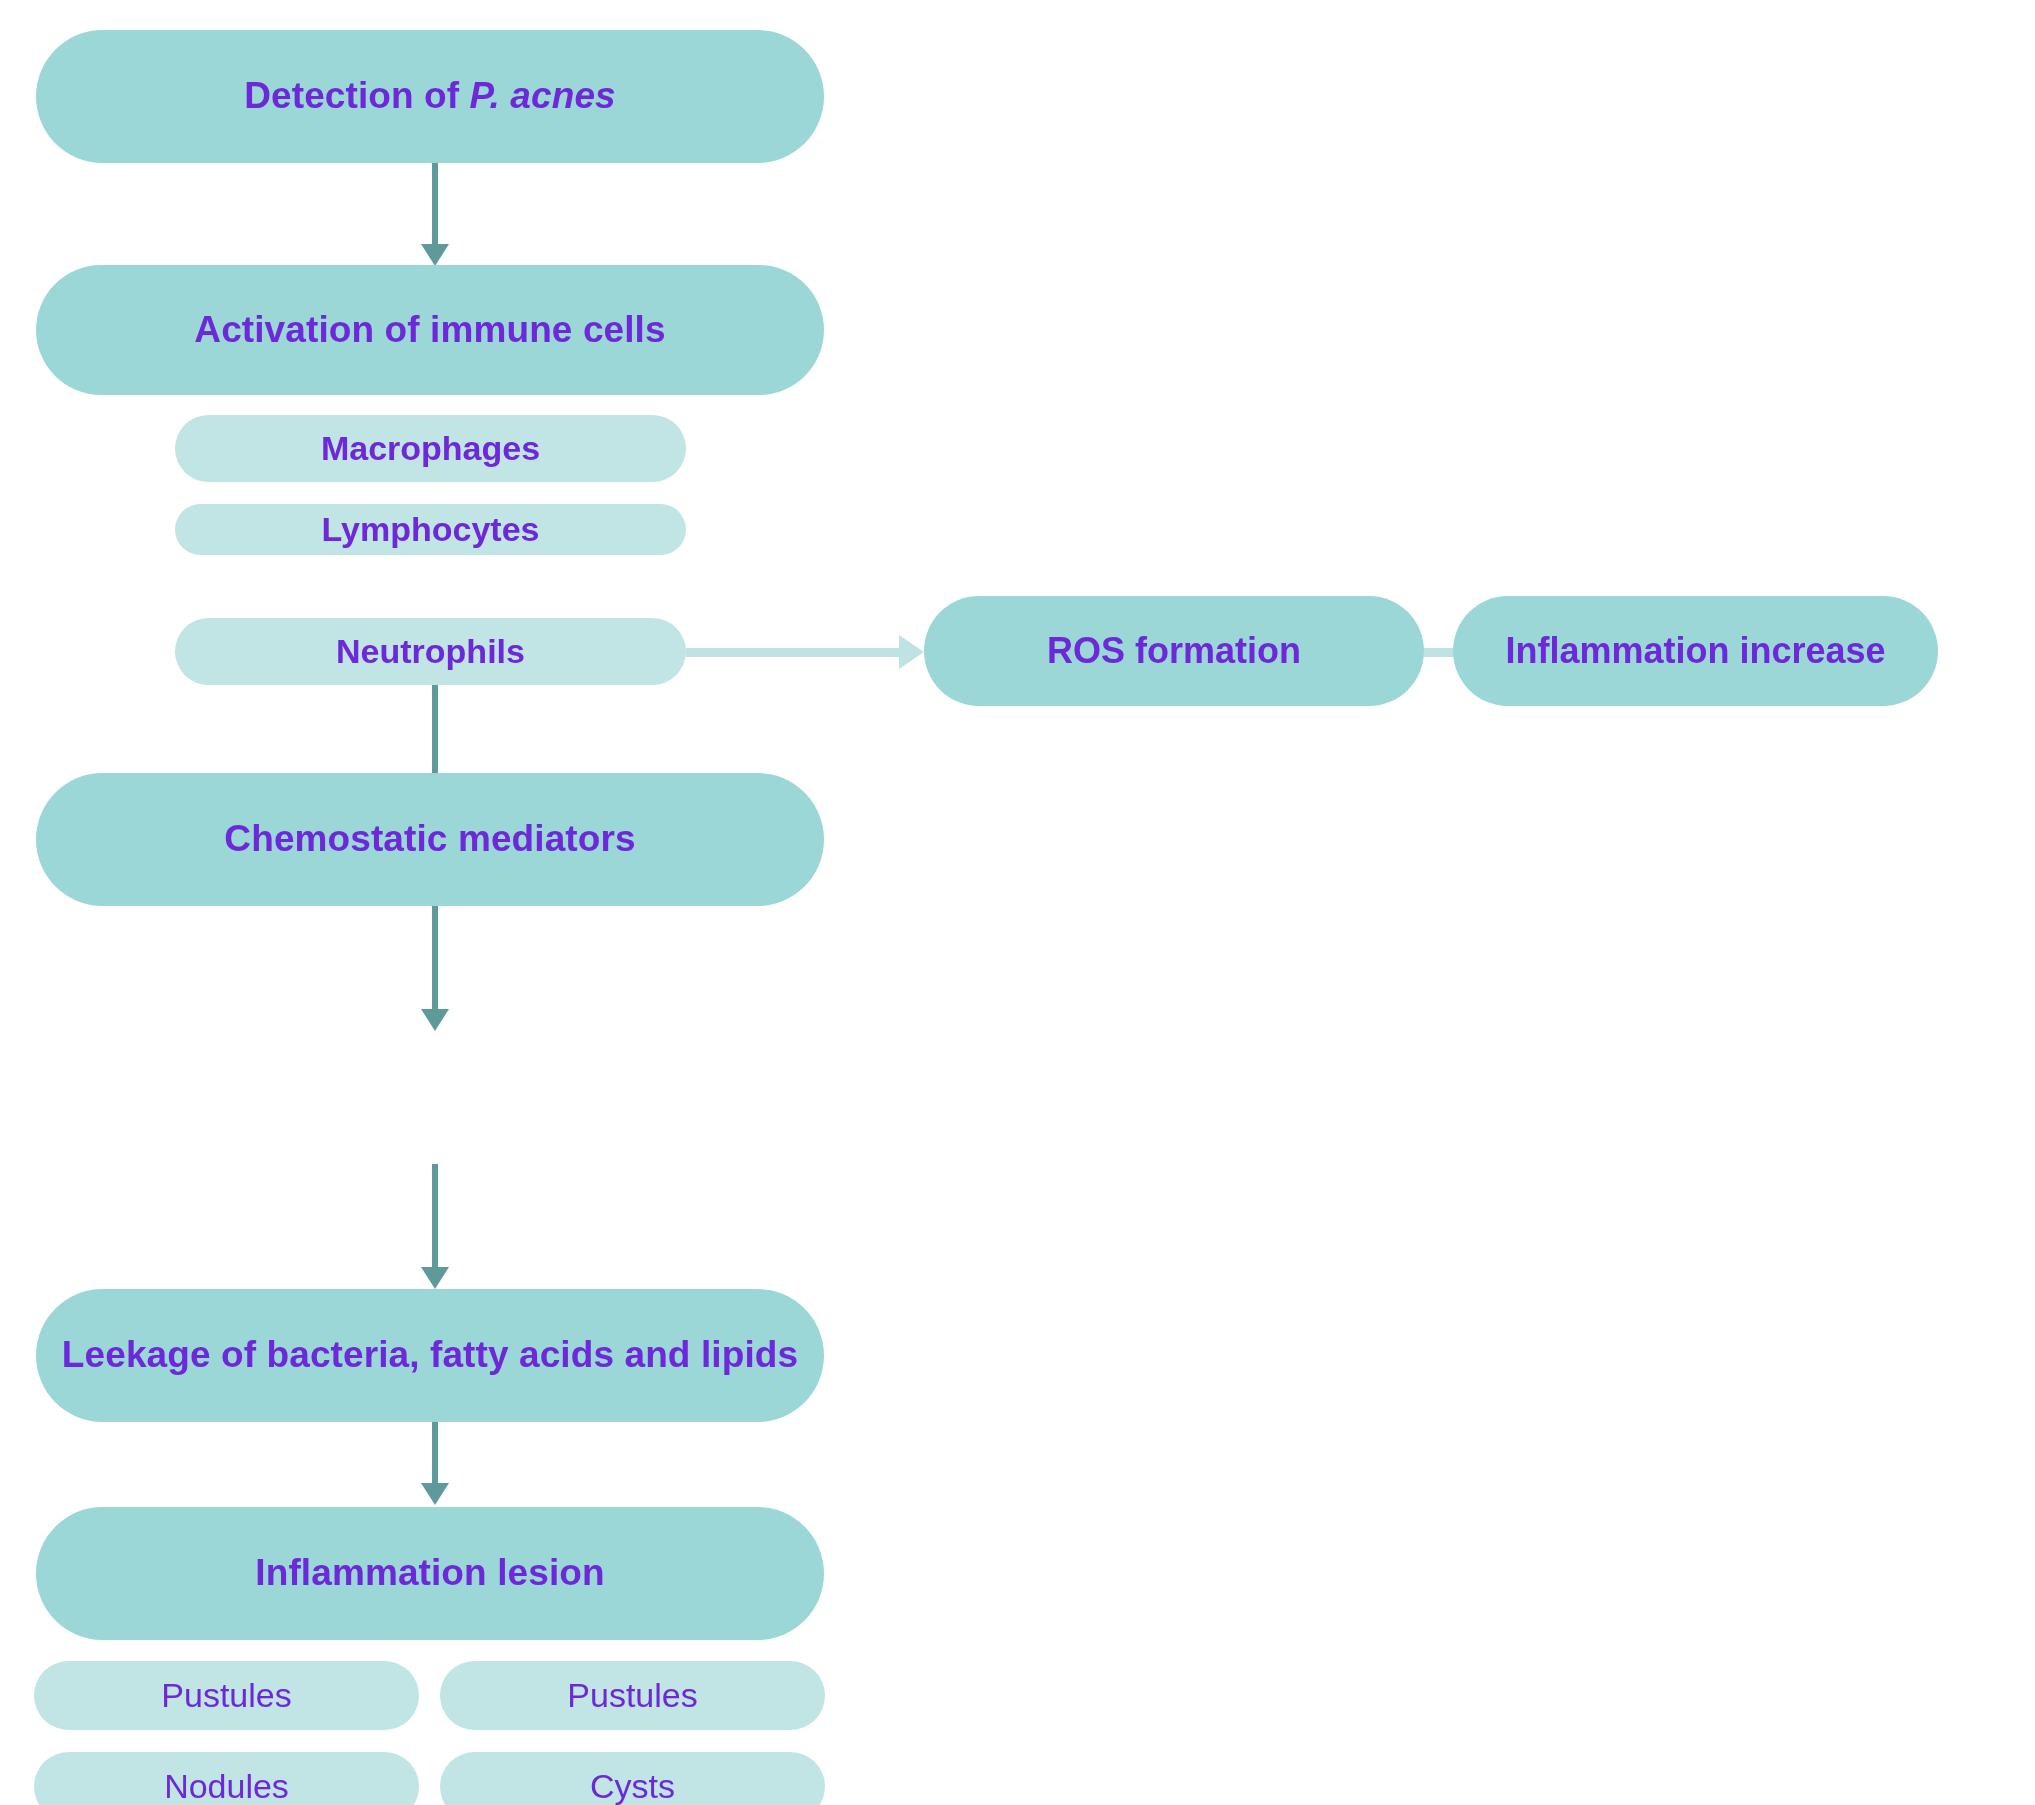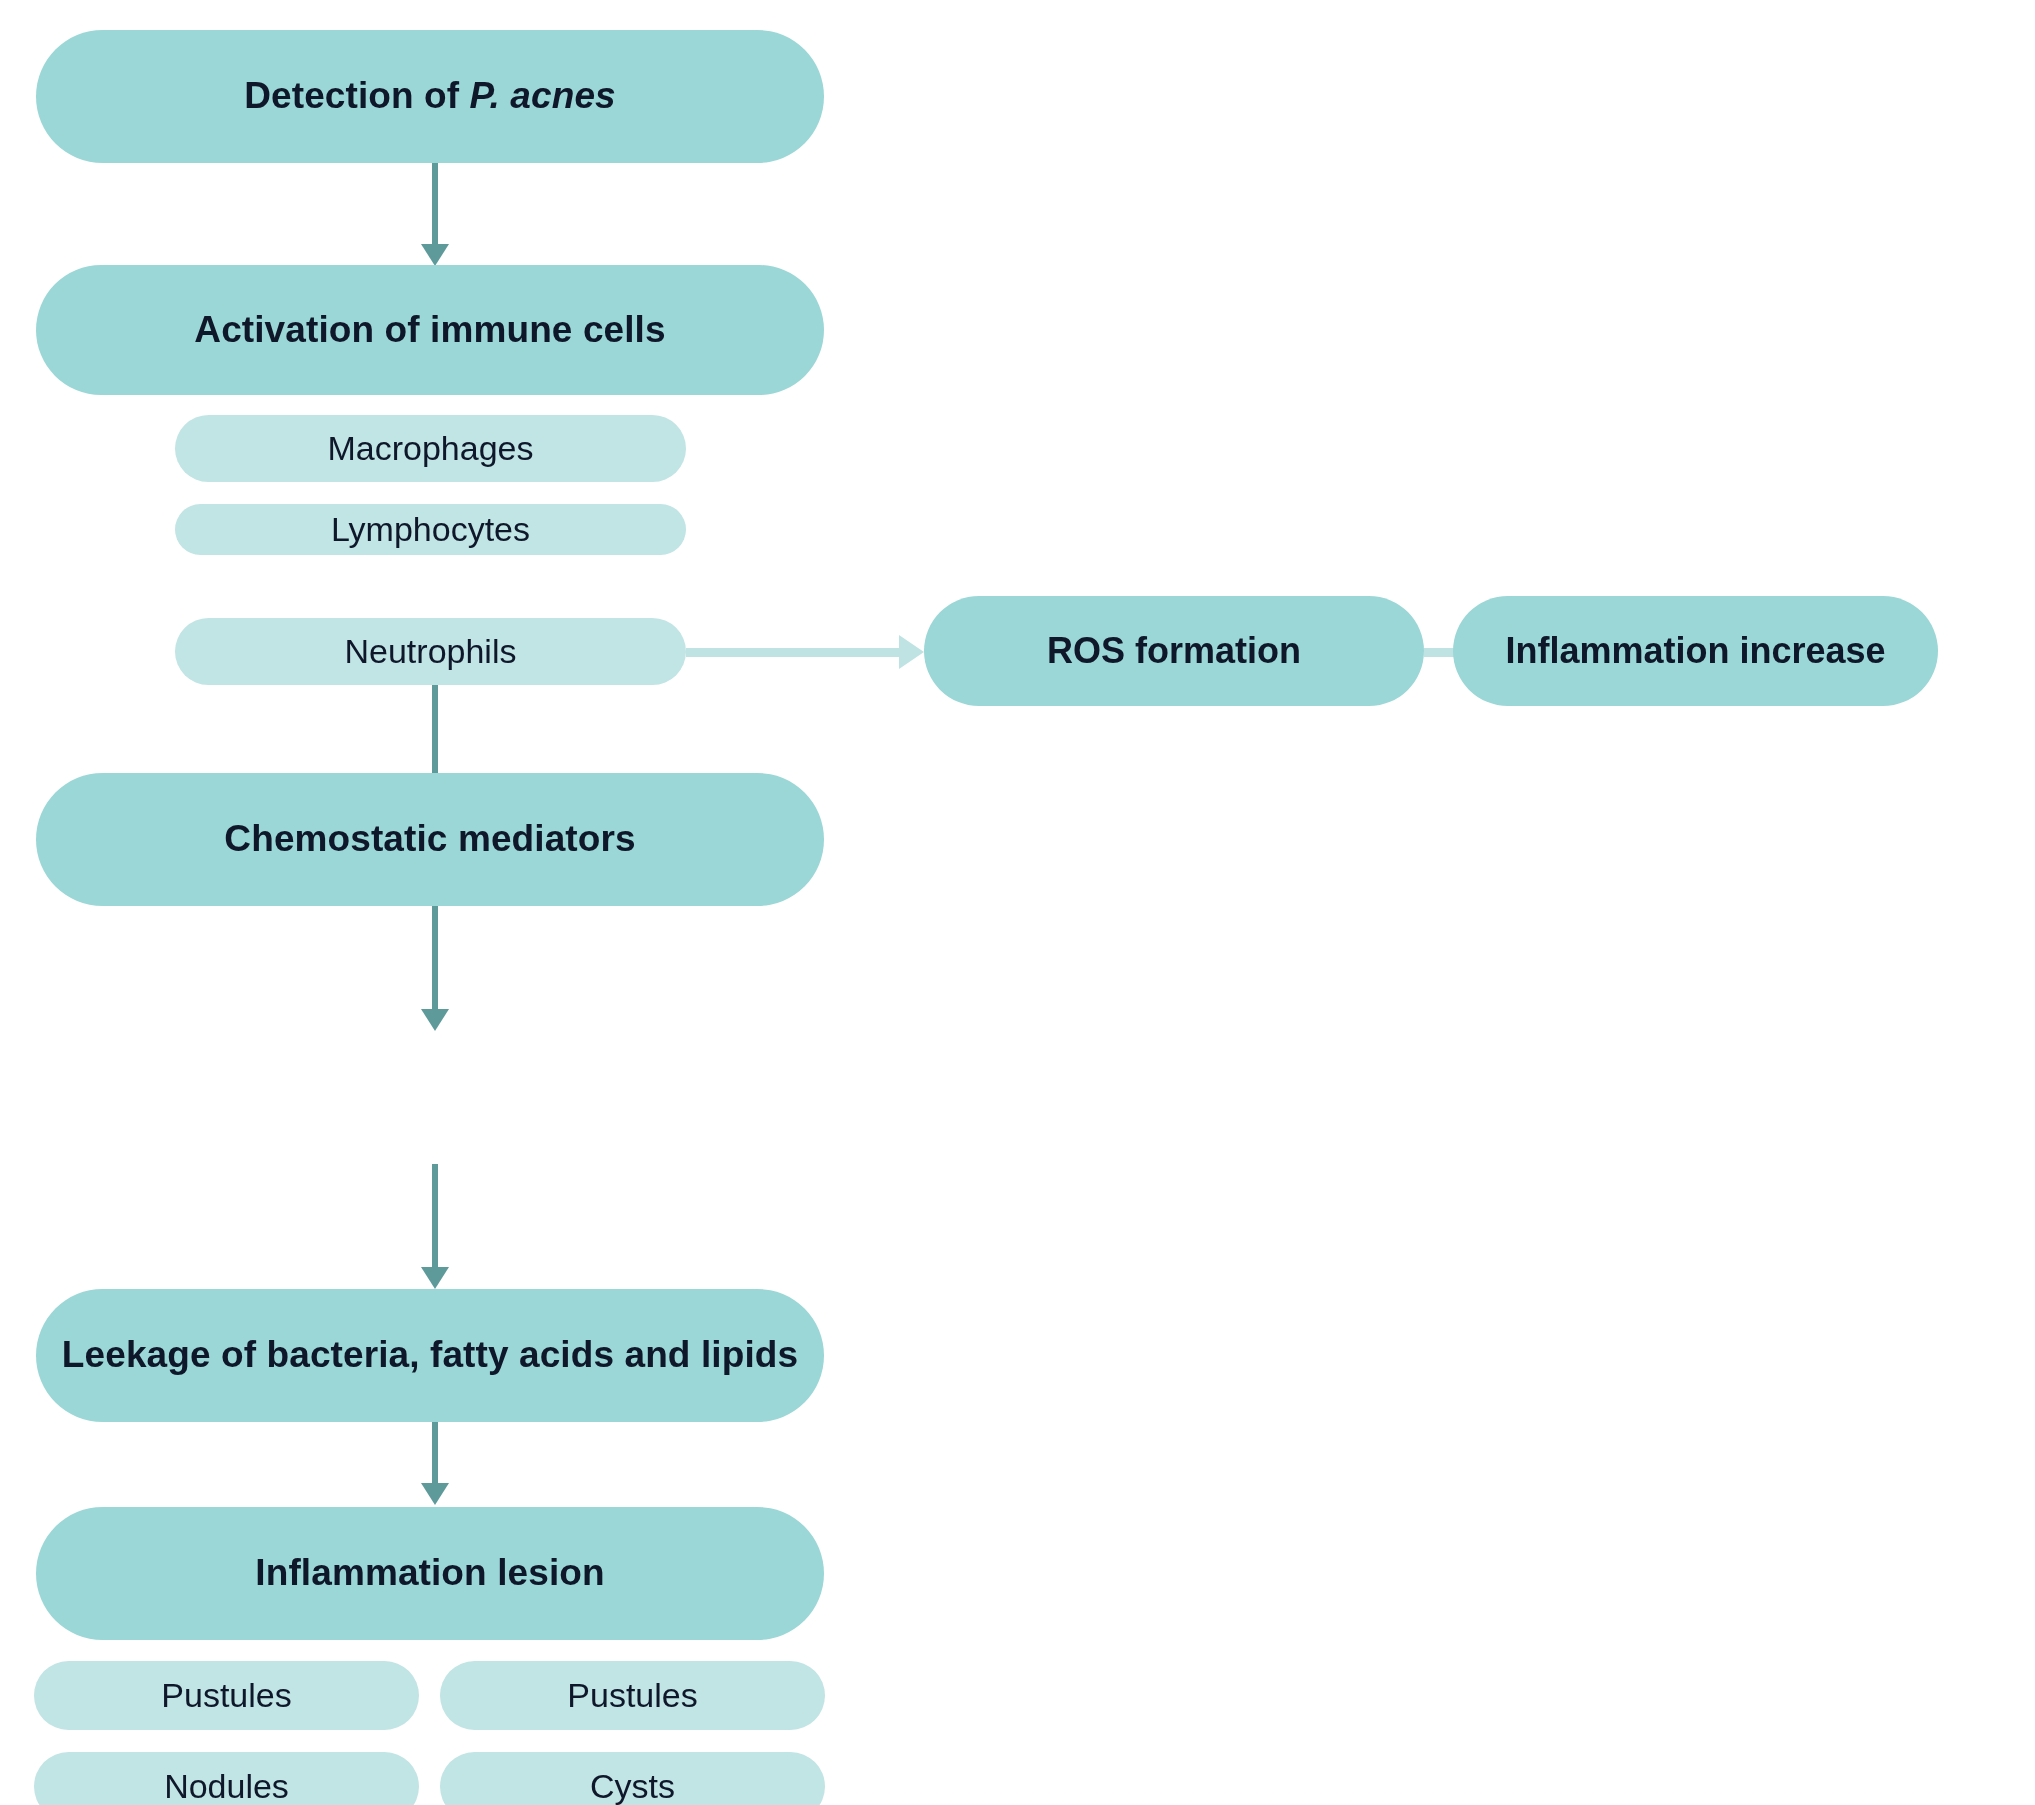--- a/index.html
+++ b/index.html
@@ -18,36 +18,36 @@
     background: #ffffff;
     overflow: hidden;
   }
   .node {
     position: absolute;
     display: flex;
     align-items: center;
     justify-content: center;
     box-sizing: border-box;
     text-align: center;
-    color: #0f172a;
+    color: #6d28d9;
     line-height: 1.15;
   }
   
   .node.primary {
     background: #9bd7d6;
     border-radius: 67px;
     font-weight: bold;
     font-size: 37px;
     letter-spacing: 0.1px;
   }
   
   .node.secondary {
     background: #c1e4e4;
     border-radius: 41px;
-    font-weight: normal;
+    font-weight: bold;
     font-size: 34px;
     align-items: center;
   }
   .node.side {
     background: #9bd7d6;
     border-radius: 56px;
     font-weight: bold;
     font-size: 36px;
   }
   .node.leaf {

